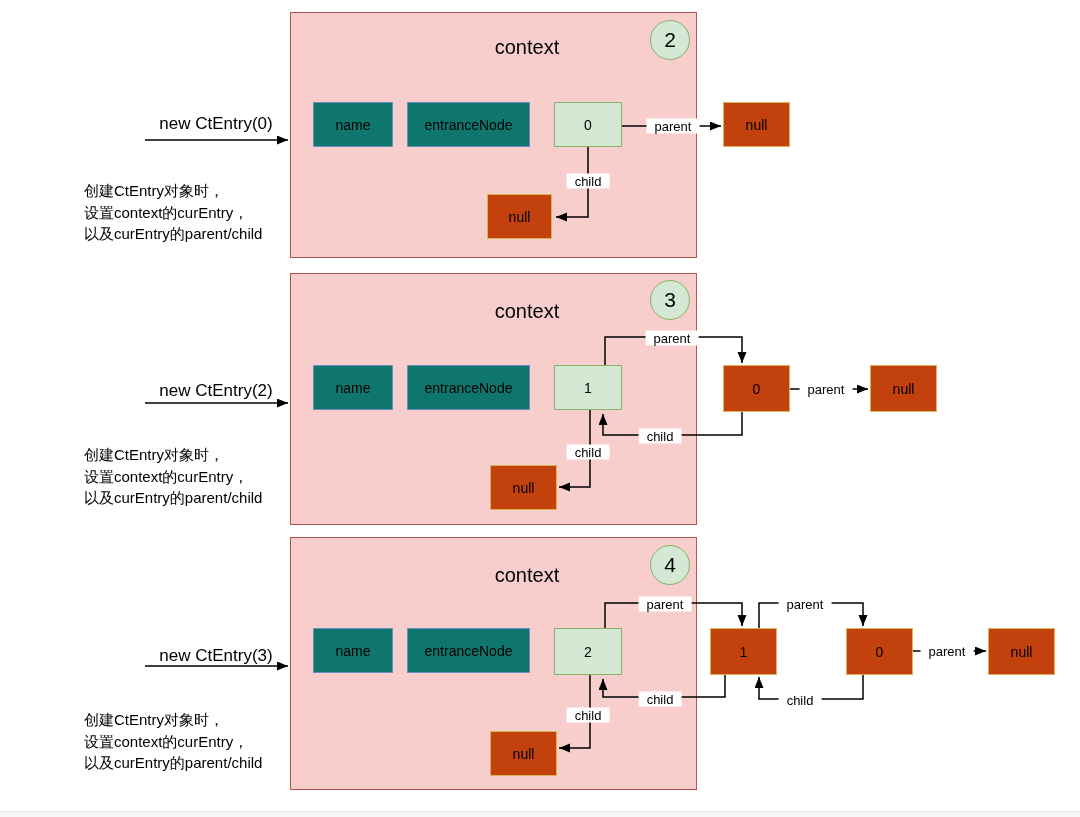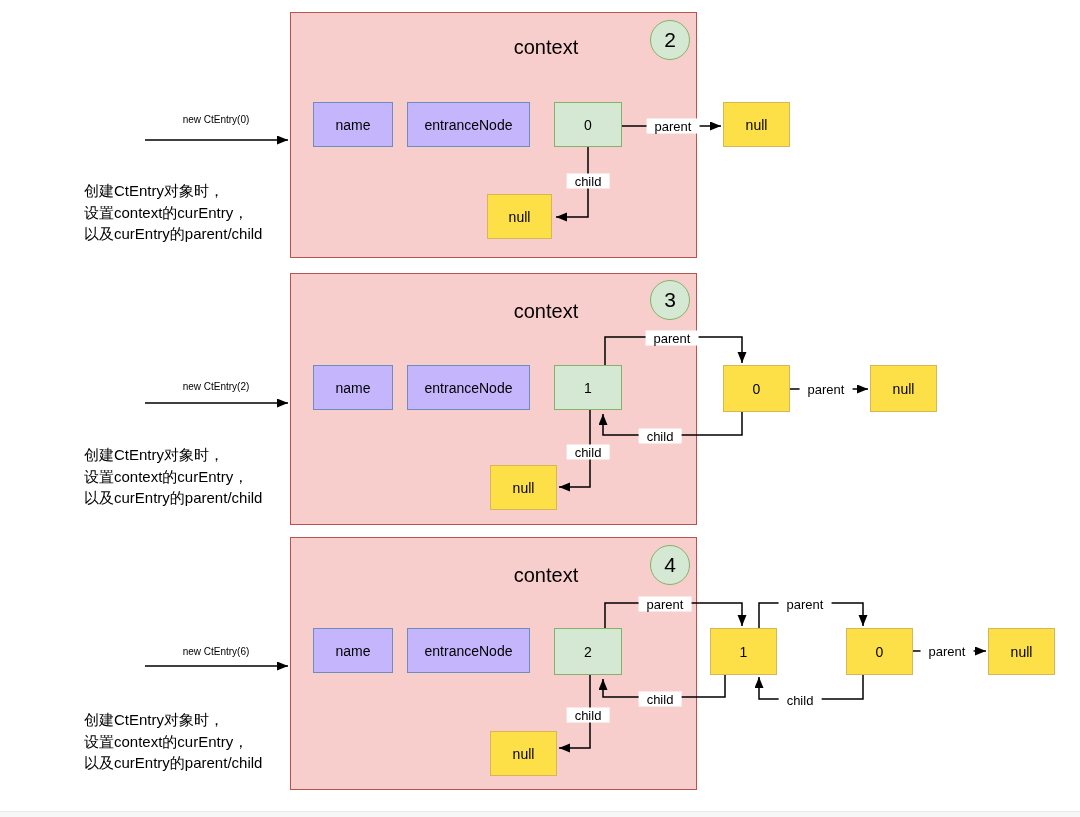--- a/index.html
+++ b/index.html
@@ -2,38 +2,38 @@
 <html><head>
 <meta charset="utf-8">
 <style>
   html,body { margin:0; padding:0; background:#ffffff; }
   #canvas {
     position:relative; width:1080px; height:817px; overflow:hidden;
     font-family:"Liberation Sans","DejaVu Sans",sans-serif; color:#000;
     background:#ffffff;
   }
   .pink-panel { position:absolute; background:#f8cecc; border:1px solid #b85450; box-sizing:border-box; }
-  .ctx-title { position:absolute; left:290px; width:474px; text-align:center; font-size:20px;margin-left:19px; }
+  .ctx-title { position:absolute; left:290px; width:474px; text-align:center; font-size:20px; }
   .badge {
     position:absolute; width:40px; height:40px; border-radius:50%;
     background:#d5e8d4; border:1px solid #82b366; box-sizing:border-box;
     display:flex; align-items:center; justify-content:center; font-size:21px;
   }
   .box {
     position:absolute; box-sizing:border-box;
     display:flex; align-items:center; justify-content:center; font-size:14px;
   }
-  .blue   { background:#c4b5fd; border:1px solid #6c8ebf; }
+  .blue   { background:#0f766e; border:1px solid #6c8ebf; }
   .green  { background:#d5e8d4; border:1px solid #82b366; }
-  .yellow { background:#fde047; border:1px solid #d6b656; }
+  .yellow { background:#c2410c; border:1px solid #d6b656; }
   .lbl {
     position:absolute; transform:translate(-50%,-50%);
     background:#ffffff; padding:0 8px; font-size:13px; line-height:15px; white-space:nowrap;
   }
-  .call { position:absolute; left:150px; width:132px; text-align:center; font-size:10px; }
+  .call { position:absolute; left:150px; width:132px; text-align:center; font-size:17px; }
   .note { position:absolute; left:84px; font-size:15px; line-height:21.5px; }
   svg.wires { position:absolute; left:0; top:0; z-index:2; }
   .pink-panel { z-index:1; }
   .box, .badge, .ctx-title, .call, .note { z-index:3; }
   .lbl { z-index:4; }
   .bottom-bar {
     position:absolute; left:0; top:811px; width:1080px; height:6px;
     background:#f7f7f7; border-top:1px solid #e9e9e9; box-sizing:content-box; z-index:5;
   }
   polyline.ln { fill:none; stroke:#000; stroke-width:1.5; }
@@ -109,21 +109,21 @@
 
   <span class="lbl" style="left:672px;top:338px">parent</span>
   <span class="lbl" style="left:660px;top:436px">child</span>
   <span class="lbl" style="left:588px;top:452px">child</span>
   <span class="lbl" style="left:826px;top:389px">parent</span>
 
   <div class="pink-panel" style="left:290px;top:537px;width:407px;height:253px"></div>
   <div class="ctx-title" style="top:564px">context</div>
   <div class="badge" style="left:650px;top:545px">4</div>
 
-  <div class="call" style="top:646px">new CtEntry(6)</div>
+  <div class="call" style="top:646px">new CtEntry(3)</div>
   <div class="note" style="top:709px">
     <div>创建CtEntry对象时，</div>
     <div>设置context的curEntry，</div>
     <div>以及curEntry的parent/child</div>
   </div>
 
   <div class="box blue" style="left:313px;top:628px;width:80px;height:45px">name</div>
   <div class="box blue" style="left:407px;top:628px;width:123px;height:45px">entranceNode</div>
   <div class="box green" style="left:554px;top:628px;width:68px;height:47px">2</div>
   <div class="box yellow" style="left:490px;top:731px;width:67px;height:45px">null</div>

